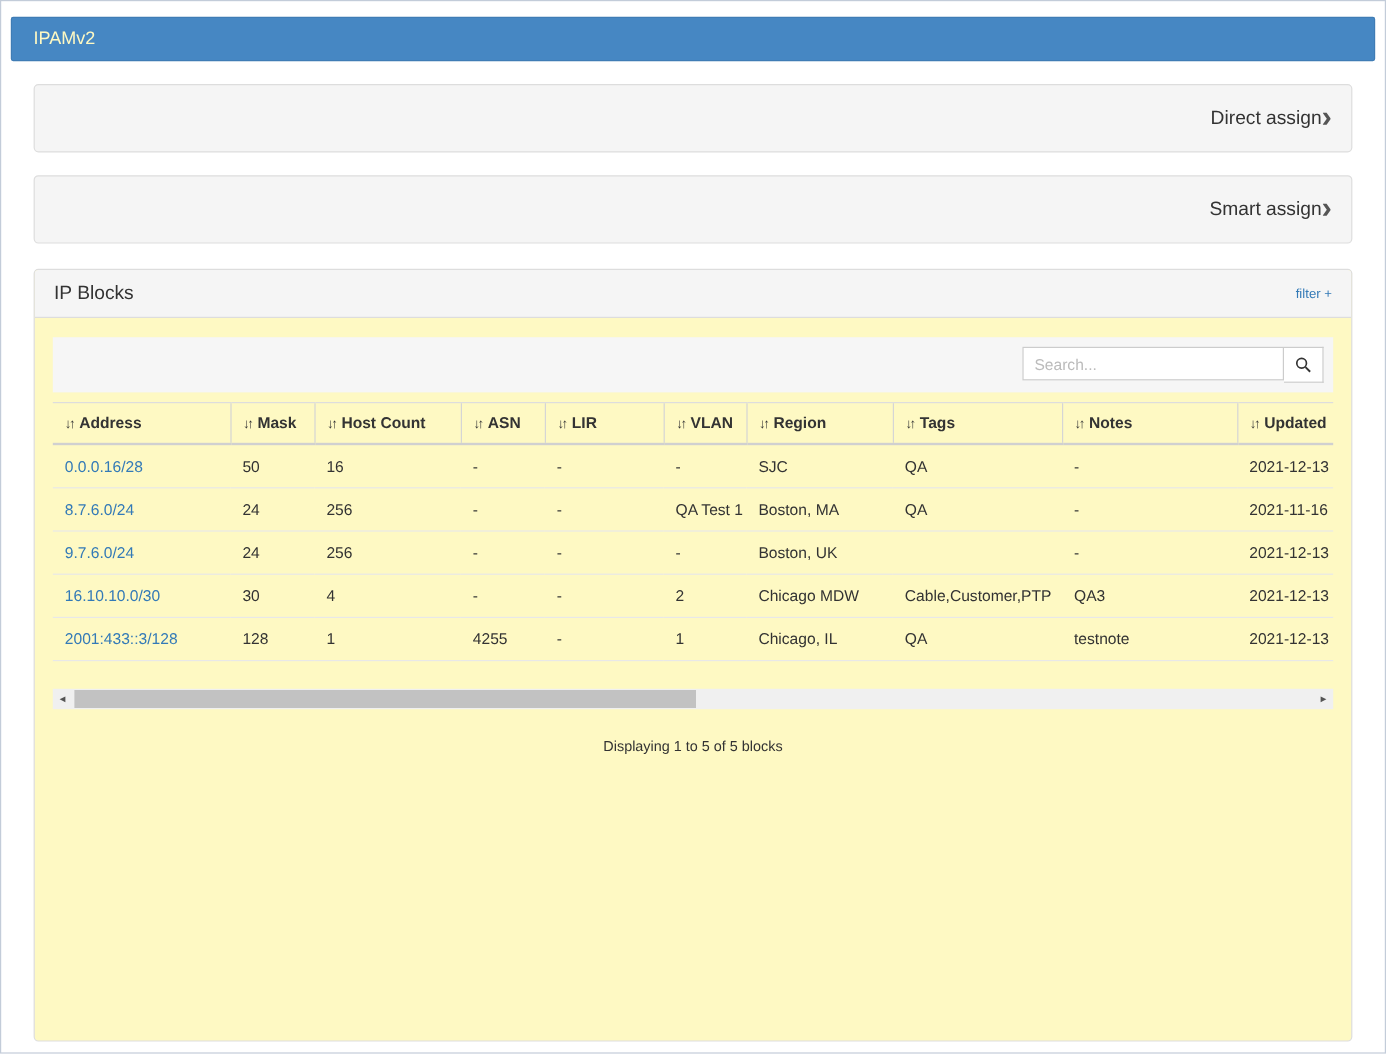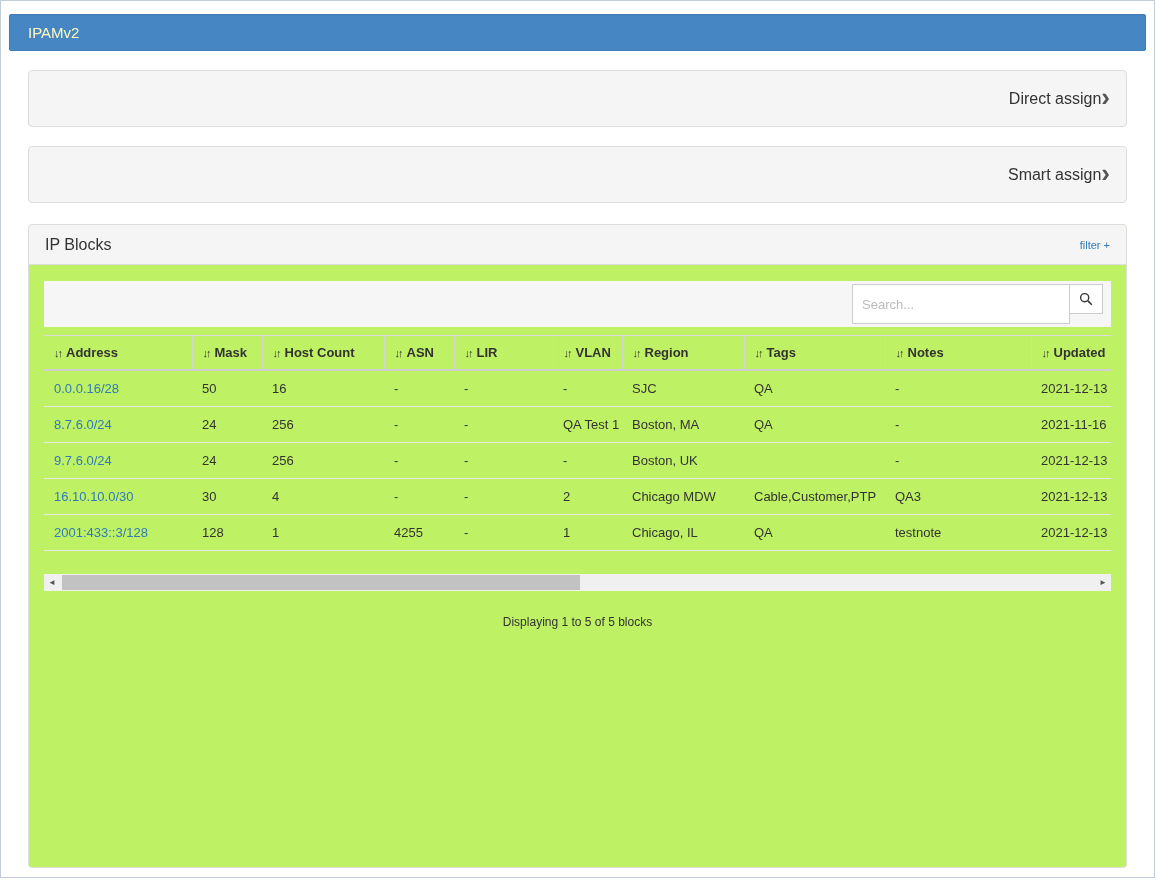--- a/index.html
+++ b/index.html
@@ -49,21 +49,21 @@
     line-height: 20px;
     color: #555;
     font-weight: bold;
     margin-top: -4px;
   }
   .panel-main {
     margin-top: 21px;
     border: 1px solid #dddddd;
     border-radius: 4px;
     height: 644px;
-    background: #bef264;
+    background: #fef9c3;
     overflow: hidden;
   }
   .panel-heading {
     height: 40px;
     background: #f5f5f5;
     border-bottom: 1px solid #dddddd;
     display: flex;
     align-items: center;
     justify-content: space-between;
     padding: 0 16px;
@@ -85,21 +85,21 @@
     background: #f6f6f6;
     height: 46px;
     display: flex;
     align-items: center;
     justify-content: flex-end;
     padding: 0 8px 0 8px;
   }
   .search-group { display: flex; }
   .search-group input {
     width: 218px;
-    height: 40px;
+    height: 28px;
     border: 1px solid #cccccc;
     padding: 0 9px;
     font-size: 13px;
     font-family: "Liberation Sans", sans-serif;
     color: #333;
     outline: none;
     background: #ffffff;
     margin-left: 12px;
   }
   .search-group input::placeholder { color: #bbbbbb; }

